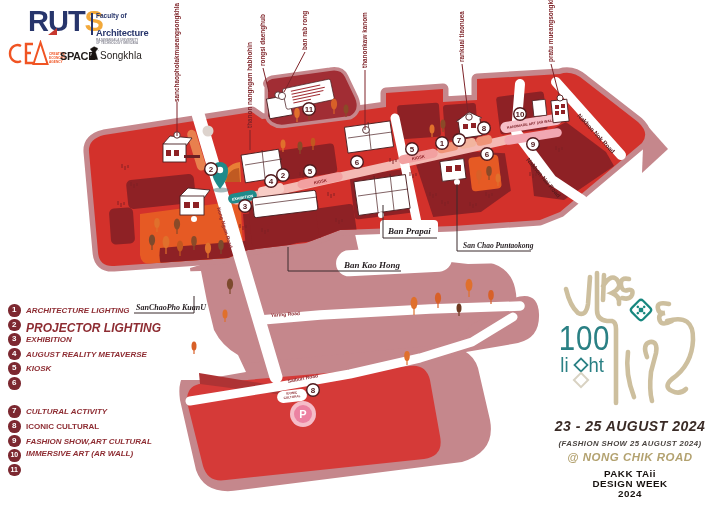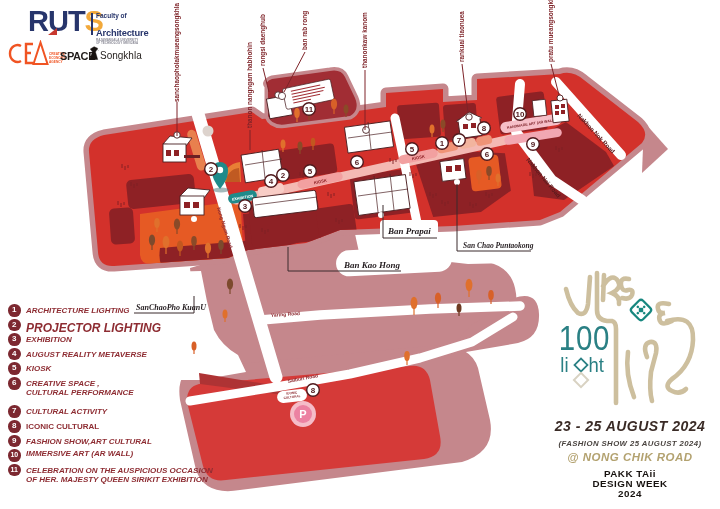--- a/index.html
+++ b/index.html
@@ -477,21 +477,20 @@
       <span style="position:absolute;left:18px;top:2px;font-style:italic;font-weight:bold;font-size:8px;color:#8e2d33;letter-spacing:0px;">AUGUST REALITY METAVERSE</span>
     </div>
 
 <div style="position:relative;height:14.6px;">
       <span style="position:absolute;left:0;top:0;width:12.6px;height:12.6px;border-radius:50%;background:#7c2830;color:#fff;font-size:8px;font-weight:bold;text-align:center;line-height:12.6px;">5</span>
       <span style="position:absolute;left:18px;top:2px;font-style:italic;font-weight:bold;font-size:8px;color:#8e2d33;letter-spacing:0px;">KIOSK</span>
     </div>
 
 <div style="position:relative;height:28.4px;">
       <span style="position:absolute;left:0;top:0;width:12.6px;height:12.6px;border-radius:50%;background:#7c2830;color:#fff;font-size:8px;font-weight:bold;text-align:center;line-height:12.6px;">6</span>
-      <span style="position:absolute;left:18px;top:2px;font-style:italic;font-weight:bold;font-size:8px;color:#8e2d33;letter-spacing:0px;">CREATIVE SPACE ,<br><span>CULTURAL PERFORMANCE</span></span>
     </div>
 
 <div style="position:relative;height:14.6px;">
       <span style="position:absolute;left:0;top:0;width:12.6px;height:12.6px;border-radius:50%;background:#7c2830;color:#fff;font-size:8px;font-weight:bold;text-align:center;line-height:12.6px;">7</span>
       <span style="position:absolute;left:18px;top:2px;font-style:italic;font-weight:bold;font-size:8px;color:#8e2d33;letter-spacing:0px;">CULTURAL ACTIVITY</span>
     </div>
 
 <div style="position:relative;height:14.6px;">
       <span style="position:absolute;left:0;top:0;width:12.6px;height:12.6px;border-radius:50%;background:#7c2830;color:#fff;font-size:8px;font-weight:bold;text-align:center;line-height:12.6px;">8</span>
       <span style="position:absolute;left:18px;top:2px;font-weight:bold;font-size:8px;color:#8e2d33;letter-spacing:0px;">ICONIC CULTURAL</span>
@@ -502,21 +501,20 @@
       <span style="position:absolute;left:18px;top:2px;font-style:italic;font-weight:bold;font-size:8px;color:#8e2d33;letter-spacing:0px;">FASHION SHOW,ART CULTURAL</span>
     </div>
 
 <div style="position:relative;height:14.6px;">
       <span style="position:absolute;left:0;top:0;width:12.6px;height:12.6px;border-radius:50%;background:#7c2830;color:#fff;font-size:7px;font-weight:bold;text-align:center;line-height:12.6px;">10</span>
       <span style="position:absolute;left:18px;top:0;font-style:italic;font-weight:bold;font-size:8px;color:#8e2d33;letter-spacing:0px;">IMMERSIVE ART (AR WALL)</span>
     </div>
 
 <div style="position:relative;height:28.4px;">
       <span style="position:absolute;left:0;top:0;width:12.6px;height:12.6px;border-radius:50%;background:#7c2830;color:#fff;font-size:7px;font-weight:bold;text-align:center;line-height:12.6px;">11</span>
-      <span style="position:absolute;left:18px;top:2px;font-style:italic;font-weight:bold;font-size:8px;color:#8e2d33;letter-spacing:0px;">CELEBRATION ON THE AUSPICIOUS OCCASION<br><span>OF HER. MAJESTY QUEEN SIRIKIT EXHIBITION</span></span>
     </div>
 </div>
 
 <svg class="abs" style="left:548px;top:264px" width="172" height="150" viewBox="0 0 172 150">
 <g fill="none" stroke="#cdbf9e" stroke-width="4.6" stroke-linecap="round">
 
 <path d="M18,25 Q22,42 30,49 Q38,53 40,40 L42,13"></path>
 
 <path d="M49,9 L49,46 Q49,56 59,57 L64,57 Q68,58 68,65 L68,139"></path>
 

